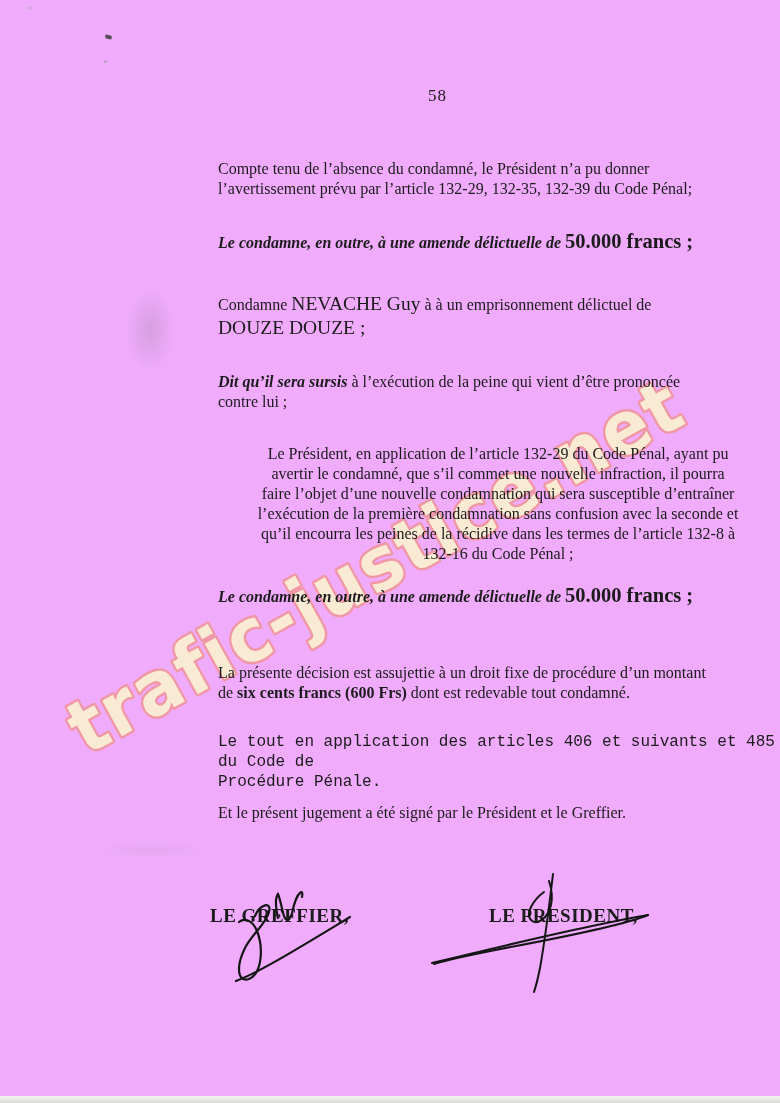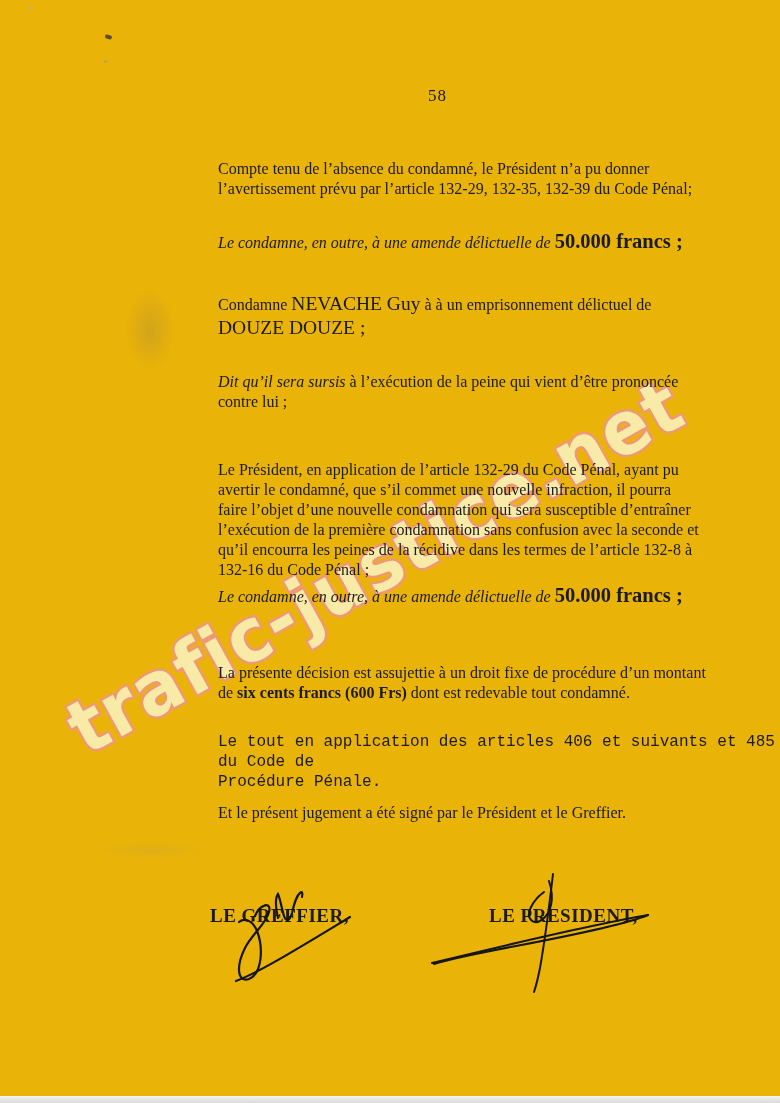--- a/index.html
+++ b/index.html
@@ -1,45 +1,45 @@
 <!DOCTYPE html>
 <html><head>
 <meta charset="utf-8">
 <style>
   html,body{margin:0;padding:0;background:#888;}
   .page{
     position:relative;
     width:780px;height:1103px;
-    background:#eab308;
+    background:#f0abfc;
     overflow:hidden;
     font-family:"Liberation Serif","DejaVu Serif",serif;
     color:#1b1b1b;
   }
   .pagenum{
     position:absolute;left:428px;top:86px;
     font-size:17px;letter-spacing:1px;
   }
   .para{
     position:absolute;left:218px;width:560px;
     font-size:16px;line-height:20px;
     white-space:pre-line;
     text-align:left;
     margin-top:20px;
   }
   .p-absence{top:139px;}
   .p-amende-1{top:211px;white-space:nowrap;}
   .p-condamnation{top:272px;line-height:23px;}
   .p-sursis{top:352px;}
-  .p-avertissement{top:440px;}
+  .p-avertissement{top:424px;text-align:center;}
   .p-amende-2{top:565px;white-space:nowrap;}
   .p-droit{top:643px;}
   .p-application{top:712px;font-family:Liberation Mono, monospace;}
   .p-signature-statement{top:783px;}
   .bold{font-weight:bold;}
-  .bolditalic{font-weight:normal;font-style:italic;}
+  .bolditalic{font-weight:bold;font-style:italic;}
   .amount-big{font-weight:bold;font-size:20.5px;}
   .name-big{font-weight:normal;font-size:19.5px;}
   .sig-label{
     position:absolute;top:905px;
     font-weight:bold;font-size:19px;letter-spacing:.5px;font-family:Liberation Serif, serif;
   }
   .sig-label-greffier{left:210px;}
   .sig-label-president{left:489px;}
   .sig-svg{position:absolute;}
   .sig-greffier{left:222px;top:884px;}

